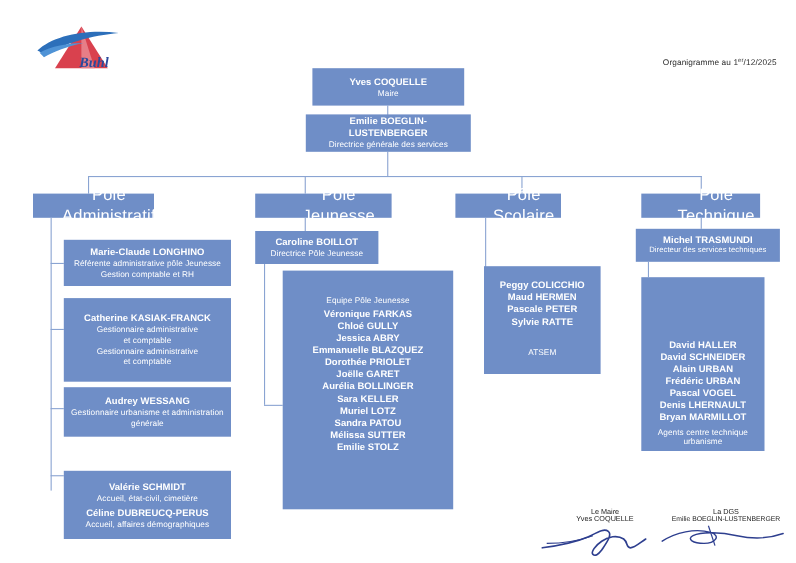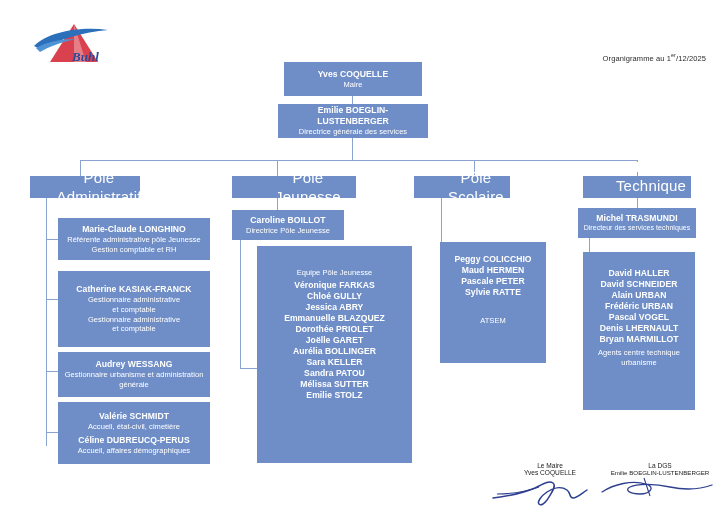--- a/index.html
+++ b/index.html
@@ -93,21 +93,21 @@
 
   <div class="box" style="left:30px;top:176px;width:110px;height:22px;">
     <div class="pole">Pôle Administratif</div>
   </div>
   <div class="box" style="left:232px;top:176px;width:124px;height:22px;">
     <div class="pole">Pôle Jeunesse</div>
   </div>
   <div class="box" style="left:414px;top:176px;width:96px;height:22px;">
     <div class="pole">Pôle Scolaire</div>
   </div>
-  <div class="box" style="left:583px;top:176px;width:108px;height:22px;justify-content:flex-end;">
+  <div class="box" style="left:583px;top:176px;width:108px;height:22px;">
     <div class="pole">Pôle Technique</div>
   </div>
 
   <div class="ln lnv" style="left:46px;top:198px;height:248px;"></div>
   <div class="ln lnh" style="left:46px;top:239px;width:12px;"></div>
   <div class="ln lnh" style="left:46px;top:299px;width:12px;"></div>
   <div class="ln lnh" style="left:46px;top:371px;width:12px;"></div>
   <div class="ln lnh" style="left:46px;top:432px;width:12px;"></div>
 
   <div class="box stack" style="left:58px;top:218px;width:152px;height:42px;">
@@ -123,21 +123,21 @@
     <div class="rl">Gestionnaire administrative</div>
     <div class="rl">et comptable</div>
   </div>
 
   <div class="box stack" style="left:58px;top:352px;width:152px;height:45px;">
     <div class="nm">Audrey WESSANG</div>
     <div class="rl">Gestionnaire urbanisme et administration</div>
     <div class="rl">générale</div>
   </div>
 
-  <div class="box stack" style="left:58px;top:402px;width:152px;height:62px;">
+  <div class="box stack" style="left:58px;top:428px;width:152px;height:62px;">
     <div class="nm">Valérie SCHMIDT</div>
     <div class="rl">Accueil, état-civil, cimetière</div>
     <div class="nm" style="margin-top:3px">Céline DUBREUCQ-PERUS</div>
     <div class="rl">Accueil, affaires démographiques</div>
   </div>
 
   <div class="ln lnv" style="left:277px;top:198px;height:12px;"></div>
   <div class="box" style="left:232px;top:210px;width:112px;height:30px;">
     <div class="nm">Caroline BOILLOT</div>
     <div class="rl">Directrice Pôle Jeunesse</div>
@@ -149,45 +149,46 @@
   <div class="box stack" style="left:257px;top:246px;width:155px;height:217px;justify-content:flex-start;padding-top:22px;">
     <div class="rl" style="margin-bottom:2px">Equipe Pôle Jeunesse</div>
     <div class="nm">Véronique FARKAS</div>
     <div class="nm">Chloé GULLY</div>
     <div class="nm">Jessica ABRY</div>
     <div class="nm">Emmanuelle BLAZQUEZ</div>
     <div class="nm">Dorothée PRIOLET</div>
     <div class="nm">Joëlle GARET</div>
     <div class="nm">Aurélia BOLLINGER</div>
     <div class="nm">Sara KELLER</div>
+    <div class="nm">Muriel LOTZ</div>
     <div class="nm">Sandra PATOU</div>
     <div class="nm">Mélissa SUTTER</div>
     <div class="nm">Emilie STOLZ</div>
   </div>
 
   <div class="ln lnv" style="left:441px;top:198px;height:80px;"></div>
   <div class="ln lnh" style="left:441px;top:278px;width:16px;"></div>
 
-  <div class="box stack" style="left:440px;top:242px;width:106px;height:121px;justify-content:flex-start;padding-top:12px;">
+  <div class="box stack" style="left:440px;top:242px;width:106px;height:98px;justify-content:flex-start;padding-top:12px;">
     <div class="nm">Peggy COLICCHIO</div>
     <div class="nm">Maud HERMEN</div>
     <div class="nm">Pascale PETER</div>
     <div class="nm">Sylvie RATTE</div>
     <div class="rl" style="margin-top:18px">ATSEM</div>
   </div>
 
   <div class="ln lnv" style="left:637px;top:198px;height:10px;"></div>
-  <div class="box" style="left:578px;top:208px;width:118px;height:30px;">
+  <div class="box" style="left:578px;top:208px;width:131px;height:30px;">
     <div class="nm">Michel TRASMUNDI</div>
     <div class="rl" style="font-size:7px">Directeur des services techniques</div>
   </div>
 
   <div class="ln lnv" style="left:589px;top:238px;height:14px;"></div>
 
-  <div class="box stack" style="left:583px;top:252px;width:112px;height:158px;justify-content:flex-start;padding-top:16px;">
+  <div class="box stack" style="left:583px;top:252px;width:112px;height:158px;justify-content:flex-end;padding-top:16px;">
     <div class="nm">David HALLER</div>
     <div class="nm">David SCHNEIDER</div>
     <div class="nm">Alain URBAN</div>
     <div class="nm">Frédéric URBAN</div>
     <div class="nm">Pascal VOGEL</div>
     <div class="nm">Denis LHERNAULT</div>
     <div class="nm">Bryan MARMILLOT</div>
     <div class="rl" style="margin-top:3px">Agents centre technique</div>
     <div class="rl">urbanisme</div>
   </div>

